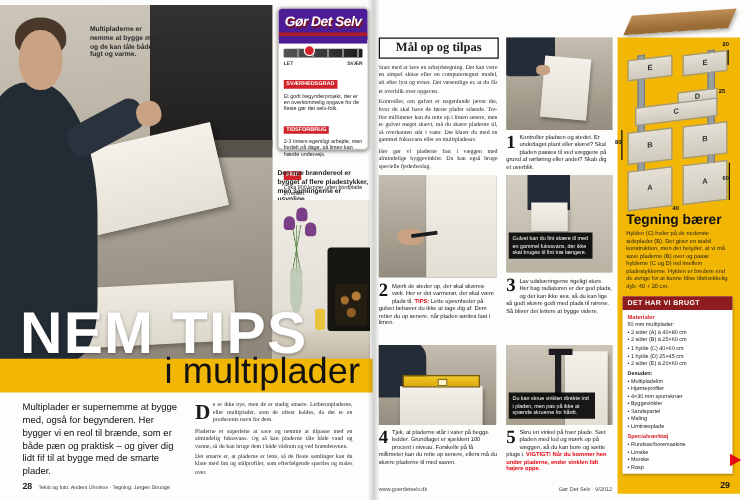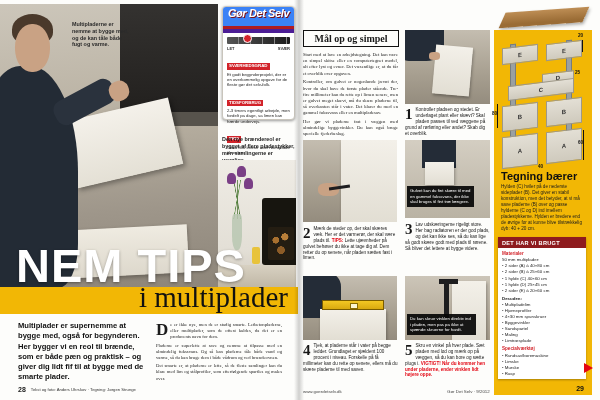--- a/index.html
+++ b/index.html
@@ -18,21 +18,21 @@
   .person-head{position:absolute;left:7%;top:7%;width:16%;height:17%;background:#c9a284;border-radius:48%;}
   .person-hair{position:absolute;left:5.5%;top:3.5%;width:19%;height:11%;background:#4a392b;border-radius:55% 55% 45% 45%;}
   .person-arm{position:absolute;left:24%;top:30%;width:30%;height:9%;background:#2a323d;border-radius:10px;transform:rotate(-28deg);}
   .hand{position:absolute;left:50%;top:27%;width:9%;height:7%;background:#c9a284;border-radius:45%;transform:rotate(-20deg);}
   .floor-wood{position:absolute;left:0;bottom:0;width:30%;height:13%;background:repeating-linear-gradient(95deg,#a97c42 0 9px,#96ril 0 0),linear-gradient(#a97c42,#8a6434);}
   .photo-cap-on-wall{position:absolute;left:33%;top:6%;width:27%;font-size:5.4px;font-weight:bold;line-height:1.25;color:#2b2b2b;}
 
   
   .infocard{position:absolute;left:222px;top:6px;width:71px;height:112px;background:#fff;border-radius:4px;
             box-shadow:0 1px 3px rgba(0,0,0,.4);border:1px solid #c9c5bc;}
-  .logo-band{height:22px;background:#3b82f6;border-radius:3px 3px 0 0;display:flex;justify-content:center;border-bottom:4px solid #4c1d95;box-shadow:inset 0 -3px 0 #b01b21;}
+  .logo-band{height:22px;background:#4c1d95;border-radius:3px 3px 0 0;display:flex;align-items:center;justify-content:center;border-bottom:6px solid #4c1d95;box-shadow:inset 0 -3px 0 #b01b21;}
   .logo-text{color:#fff;font-style:italic;font-weight:bold;font-size:11px;letter-spacing:-.4px;text-shadow:1px 1px 0 #7e1014;}
   .scale{position:relative;margin:4px 4px 2px 4px;height:7px;background:linear-gradient(90deg,#555,#1c1c1c);border-radius:1px;}
   .scale-ticks{position:absolute;inset:0;background:repeating-linear-gradient(90deg,transparent 0 11px,#888 11px 12px);}
   .scale-dot{position:absolute;left:26%;top:-3px;width:7px;height:7px;background:#d2232a;border-radius:50%;border:1px solid #fff;}
   .scale-labels{display:flex;justify-content:space-between;margin:0 4px;font-size:4px;font-weight:bold;color:#333;}
   .info-sec{margin:2px 4px 0 4px;}
   .info-label{display:inline-block;background:#d2232a;color:#fff;font-weight:bold;font-size:4.4px;padding:0 2px;line-height:1.5;}
   .info-text{font-size:4.3px;line-height:1.25;color:#222;margin-top:.5px;}
 
   .cap-mid{position:absolute;left:222px;top:136px;width:73px;font-size:5.4px;font-weight:bold;line-height:1.3;color:#1d1d1d;}
@@ -44,24 +44,24 @@
   .table{position:absolute;left:0;bottom:0;width:100%;height:18%;background:linear-gradient(180deg,#d8d1c2,#bfb6a4);}
   .vase{position:absolute;left:18%;top:42%;width:13%;height:28%;background:#b9c7b2;border-radius:20% 20% 40% 40%;opacity:.85;}
   .stems{position:absolute;left:14%;top:16%;width:22%;height:30%;background:linear-gradient(80deg,transparent 46%,#4e7a3a 48%,transparent 52%),linear-gradient(100deg,transparent 46%,#55853f 48%,transparent 52%),linear-gradient(90deg,transparent 47%,#47702f 49%,transparent 53%);}
   .tulip{position:absolute;width:9px;height:11px;background:#7a3f86;border-radius:45% 45% 30% 30%;}
   .candle{position:absolute;left:44%;bottom:19%;width:10%;height:13%;background:#e8c33c;border-radius:2px;}
 
   
   .title-main{position:absolute;left:16px;top:238px;font-size:47px;font-weight:bold;letter-spacing:1px;color:#fff;
               text-shadow:0 1px 3px rgba(0,0,0,.35);font-family:"Liberation Sans",sans-serif;}
   .yellow-band{position:absolute;left:0;top:287px;width:298px;height:27px;background:#f2b705;}
-  .title-sub{position:absolute;right:10px;top:-6px;font-family:Liberation Serif, serif;font-size:29px;color:#111;}
-
-  
-  .intro{position:absolute;left:18px;top:321px;width:130px;font-size:7.6px;font-weight:bold;line-height:1.35;color:#111;}
+  .title-sub{position:absolute;right:10px;top:-6px;font-family:Liberation Sans, sans-serif;font-size:29px;color:#111;}
+
+  
+  .intro{position:absolute;left:18px;top:321px;width:130px;font-size:7.6px;font-weight:normal;line-height:1.35;color:#111;}
   .bodycol{position:absolute;left:156px;top:322px;width:126px;font-size:4.7px;line-height:1.32;text-align:justify;color:#1c1c1c;}
   .bodycol p{margin:0 0 2px 0;}
   .dropcap{float:left;font-size:17px;line-height:.85;font-weight:bold;margin:1px 2px 0 0;font-family:"Liberation Serif",serif;}
 
   .footer-l{position:absolute;left:18px;top:386px;display:flex;align-items:center;gap:5px;}
   .folio{font-size:7px;font-weight:bold;}
   .credit{font-size:4.2px;color:#333;}
   .gutter{position:absolute;left:294px;top:0;width:10px;height:400px;background:linear-gradient(90deg,transparent,rgba(0,0,0,.18) 50%,transparent);}
 
   
@@ -179,21 +179,21 @@
     <p>Det smarte er, at pladerne er lette, så de fleste samlinger kan du klare med lim og stålprofiler, som efterfølgende spartles og males over.</p>
   </div>
 
   <div class="footer-l">
     <span class="folio">28</span>
     <span class="credit">Tekst og foto: Anders Uhrskov · Tegning: Jørgen Strunge</span>
   </div>
 
   <div class="gutter"></div>
 
-  <div class="howto-head">Mål op og simpel</div>
+  <div class="howto-head">Mål op og tilpas</div>
 
   <div class="howto-intro">
     <p>Start med at lave en arbejdstegning. Det kan være en simpel skitse eller en computertegnet model, alt efter lyst og evner. Det væsentlige er, at du får et overblik over opgaven.</p>
     <p>Kontroller, om gulvet er nogenlunde jævnt der, hvor du skal have de første plader stående. Tre-fire millimeter kan du rette op i limen senere, men er gulvet meget skævt, må du skære pladerne til, så overkanten står i vater. Det klarer du med en gammel fukssvans eller en multipladesav.</p>
     <p>Her gør vi pladerne fast i væggen med almindelige byggevinkler. Du kan også bruge specielle fjederbeslag.</p>
   </div>
 
   <div class="photo" style="left:405px;top:30px;width:85px;height:74px;">
     <div class="s-wall"></div>
     <div class="s-dark" style="left:-6%;top:-4%;width:52%;height:46%;border-radius:0 0 40% 20%;"></div>

